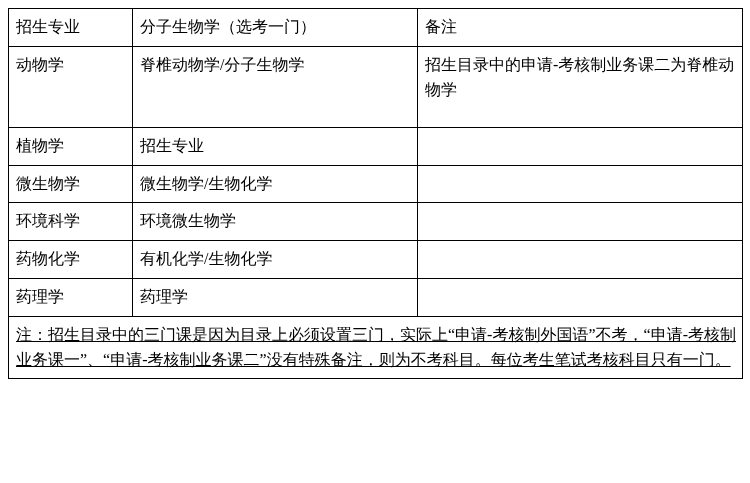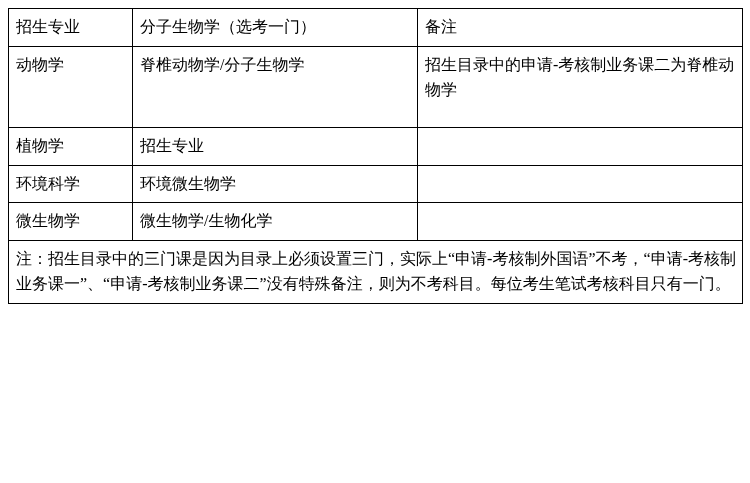--- a/index.html
+++ b/index.html
@@ -51,20 +51,21 @@
     font-family: Liberation Serif, serif;
   }
   .tall-cell {
     height: 68px;
   }
   .footnote-cell {
     font-size: 16px;
     line-height: 1.75;
     padding: 9px 10px 10px 10px;
     text-align: justify;
+    text-decoration: underline;
   }
 </style>
 </head>
 <body>
 
 <div class="page">
   <table class="exam-table">
     <colgroup>
       <col class="c1">
       <col class="c2">
@@ -83,32 +84,42 @@
         <td class="cell-note tall-cell">招生目录中的申请-考核制业务课二为脊椎动物学</td>
       </tr>
 
       <tr>
         <td class="cell-major">植物学</td>
         <td class="cell-subject">招生专业</td>
         <td class="cell-note"></td>
       </tr>
 
       <tr>
+        <td class="cell-major">微生物学</td>
+        <td class="cell-subject">微生物学/生物化学</td>
+        <td class="cell-note"></td>
+      </tr>
+
+      <tr>
         <td class="cell-major">环境科学</td>
         <td class="cell-subject">环境微生物学</td>
         <td class="cell-note"></td>
       </tr>
 
+
       <tr>
-        <td class="cell-major">微生物学</td>
-        <td class="cell-subject">微生物学/生物化学</td>
+        <td class="cell-major">药物化学</td>
+        <td class="cell-subject">有机化学/生物化学</td>
         <td class="cell-note"></td>
       </tr>
 
-
-
+      <tr>
+        <td class="cell-major">药理学</td>
+        <td class="cell-subject">药理学</td>
+        <td class="cell-note"></td>
+      </tr>
 
       <tr>
         <td class="footnote-cell" colspan="3">注：招生目录中的三门课是因为目录上必须设置三门，实际上“申请-考核制外国语”不考，“申请-考核制业务课一”、“申请-考核制业务课二”没有特殊备注，则为不考科目。每位考生笔试考核科目只有一门。</td>
       </tr>
     </tbody>
   </table>
 </div>
 
 </body></html>

